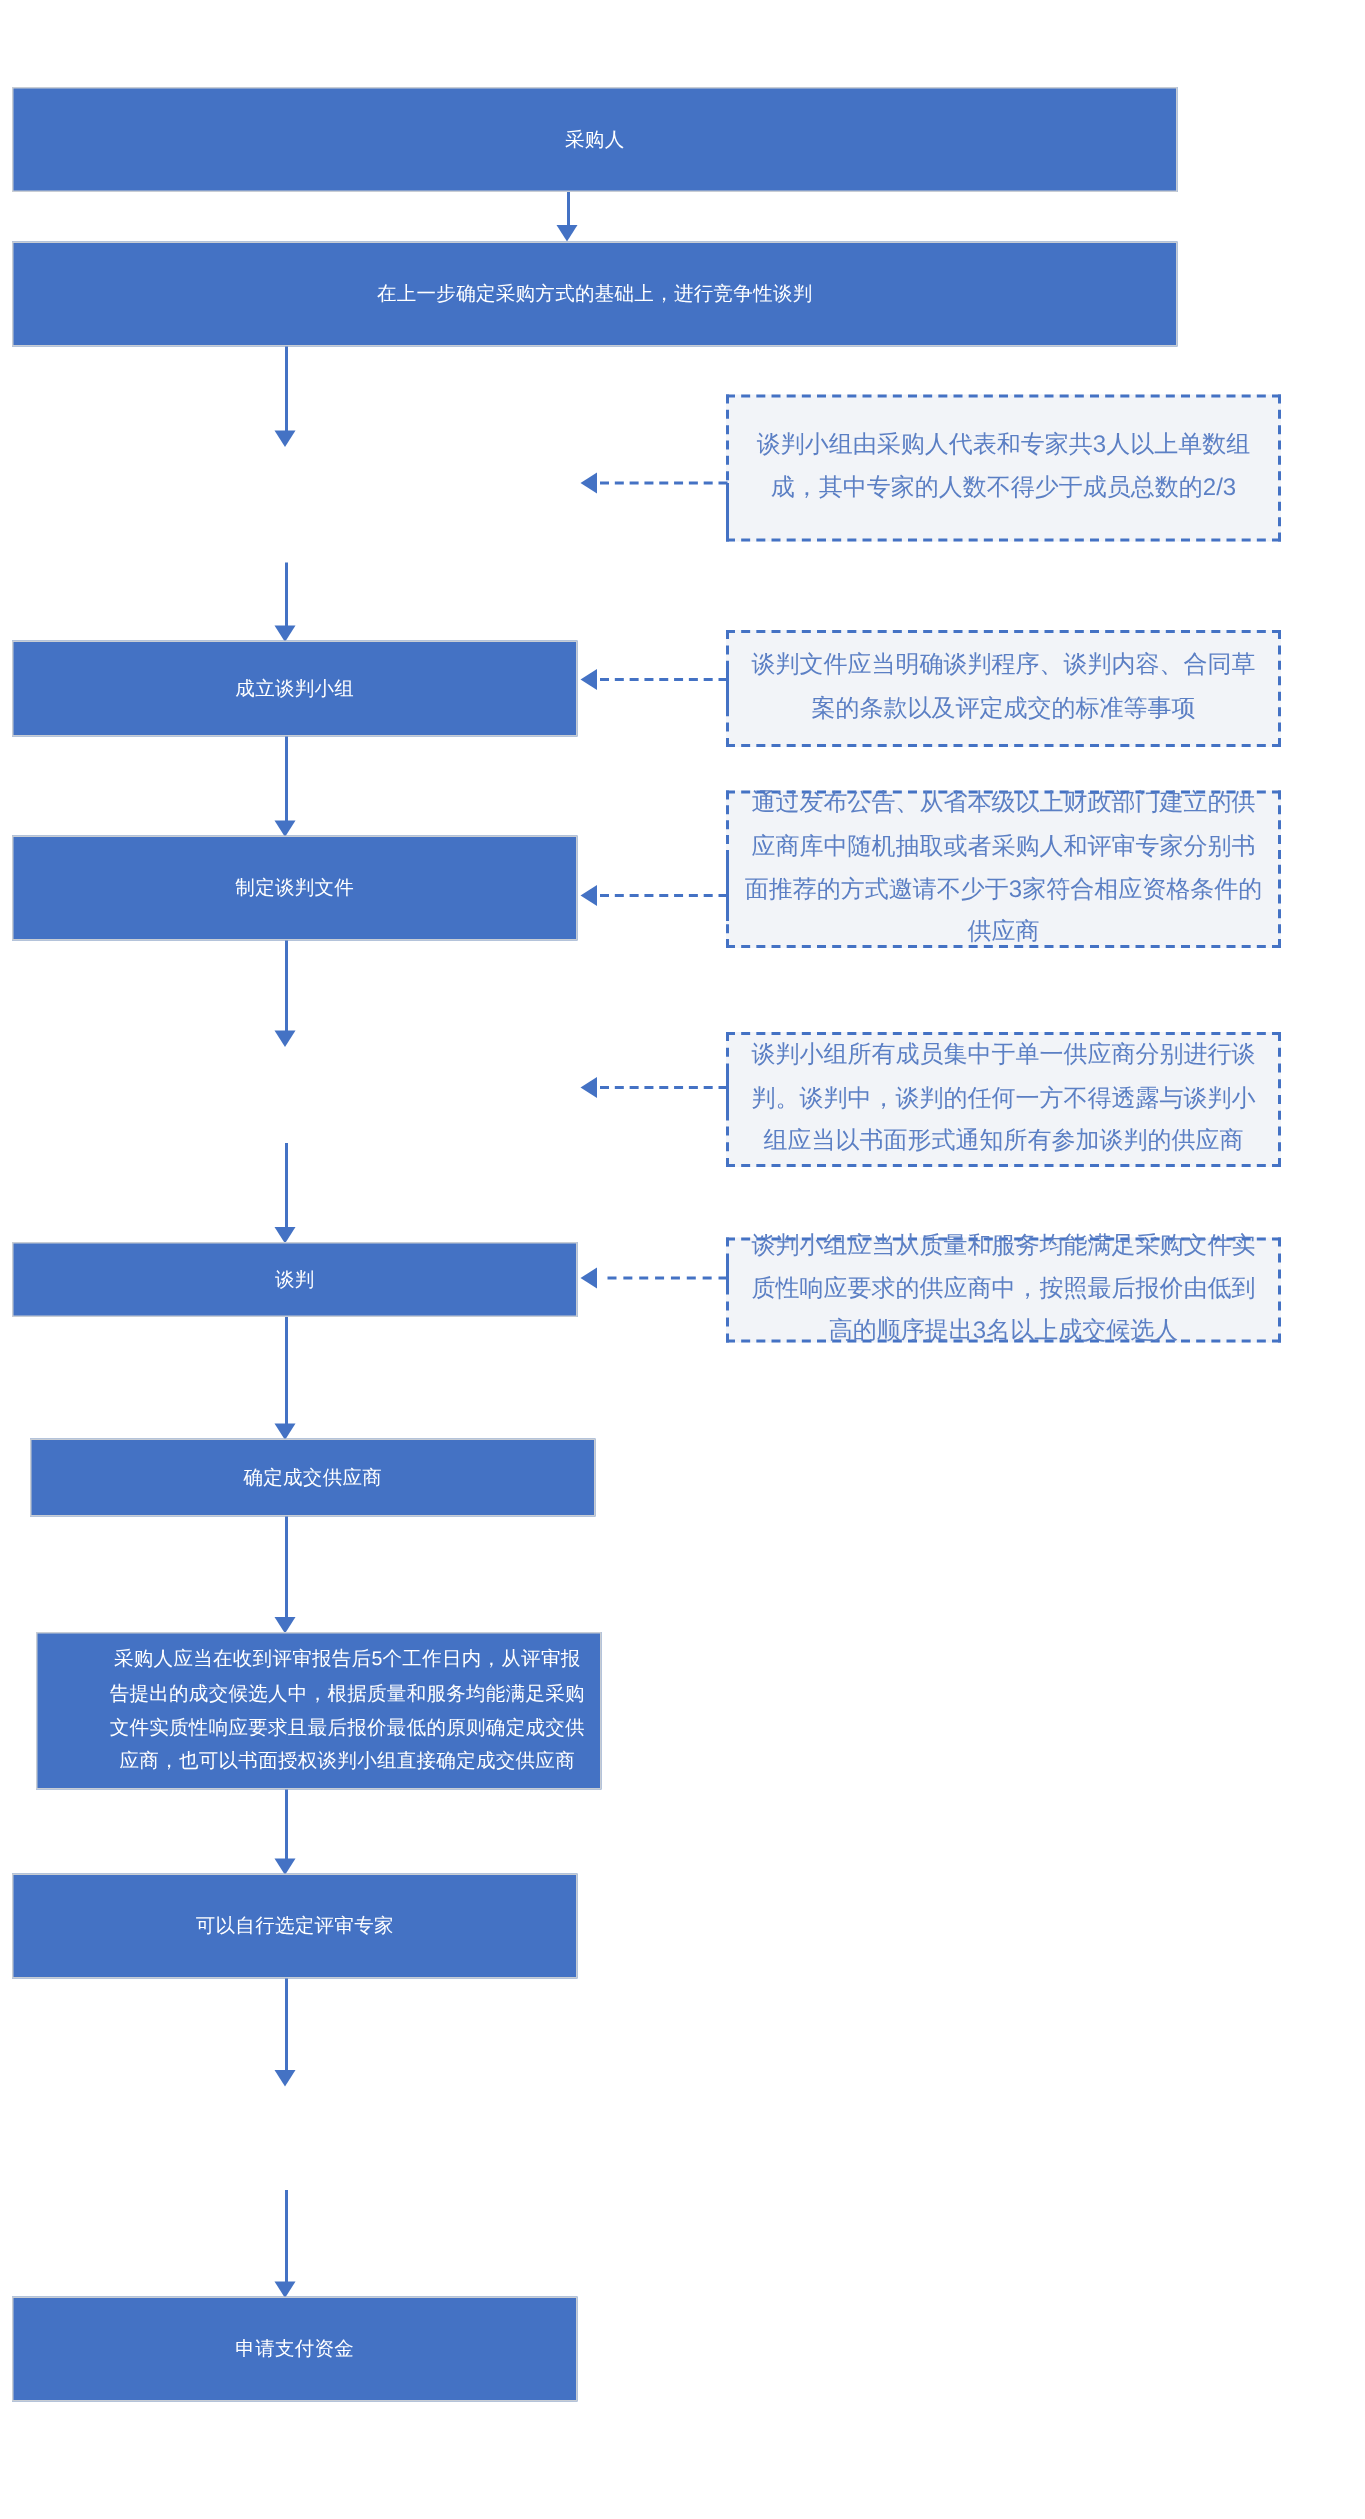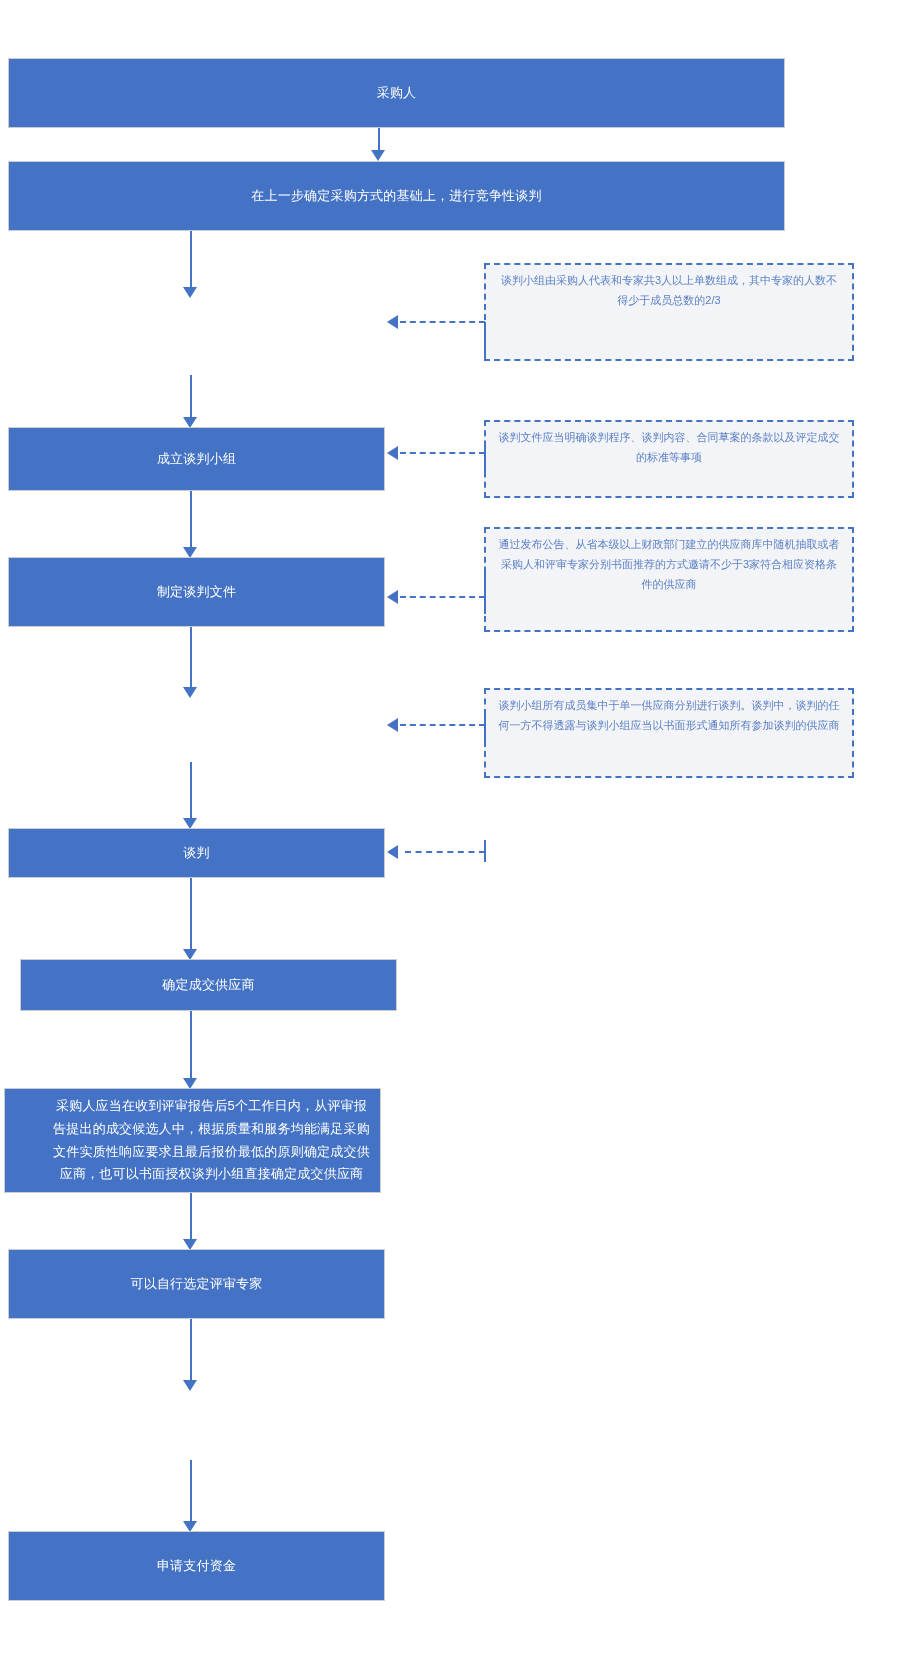--- a/index.html
+++ b/index.html
@@ -40,23 +40,24 @@
     white-space: pre-line;
   }
   
   .note {
     position: absolute;
     box-sizing: border-box;
     background: #F2F4F8;
     border: 2px dashed #4472C4;
     color: #5B7FC4;
     display: flex;
+    align-items: center;
     justify-content: center;
     text-align: center;
-    font-size: 11px;
+    font-size: 16px;
     line-height: 1.8;
     padding: 6px 10px;
   }
   .note .txt {
     display: block;
     width: 100%;
     white-space: pre-line;
   }
   
   .vline {
@@ -155,34 +156,37 @@
   <div class="hdash" style="left:400px; top:724px; width:85px;"></div>
   <div class="harrow" style="left:387px; top:718px;"></div>
 
   <div class="vline" style="left:190px; top:762px; height:57px;"></div>
   <div class="varrow" style="left:183px; top:818px;"></div>
 
   <div class="proc" style="left:8px; top:828px; width:377px; height:50px;">
     <span class="txt">谈判</span>
   </div>
 
+  <div class="note" style="left:484px; top:825px; width:370px; height:70px;">
+    <span class="txt">谈判小组应当从质量和服务均能满足采购文件实质性响应要求的供应商中，按照最后报价由低到高的顺序提出3名以上成交候选人</span>
+  </div>
   <div class="stub" style="left:484px; top:840px; height:22px;"></div>
   <div class="hdash" style="left:405px; top:851px; width:80px;"></div>
   <div class="harrow" style="left:387px; top:845px;"></div>
 
   <div class="vline" style="left:190px; top:878px; height:72px;"></div>
   <div class="varrow" style="left:183px; top:949px;"></div>
 
   <div class="proc" style="left:8px; top:959px; width:377px; height:52px;margin-left:12px;">
     <span class="txt">确定成交供应商</span>
   </div>
   <div class="vline" style="left:190px; top:1011px; height:68px;"></div>
   <div class="varrow" style="left:183px; top:1078px;"></div>
 
-  <div class="proc" style="left:4px; top:1088px; width:377px; height:105px;padding-left:46px;">
+  <div class="proc" style="left:24px; top:1088px; width:377px; height:105px;padding-left:46px;">
     <span class="txt">采购人应当在收到评审报告后5个工作日内，从评审报告提出的成交候选人中，根据质量和服务均能满足采购文件实质性响应要求且最后报价最低的原则确定成交供应商，也可以书面授权谈判小组直接确定成交供应商</span>
   </div>
   <div class="vline" style="left:190px; top:1193px; height:47px;"></div>
   <div class="varrow" style="left:183px; top:1239px;"></div>
 
   <div class="proc" style="left:8px; top:1249px; width:377px; height:70px;">
     <span class="txt">可以自行选定评审专家</span>
   </div>
   <div class="vline" style="left:190px; top:1319px; height:62px;"></div>
   <div class="varrow" style="left:183px; top:1380px;"></div>

